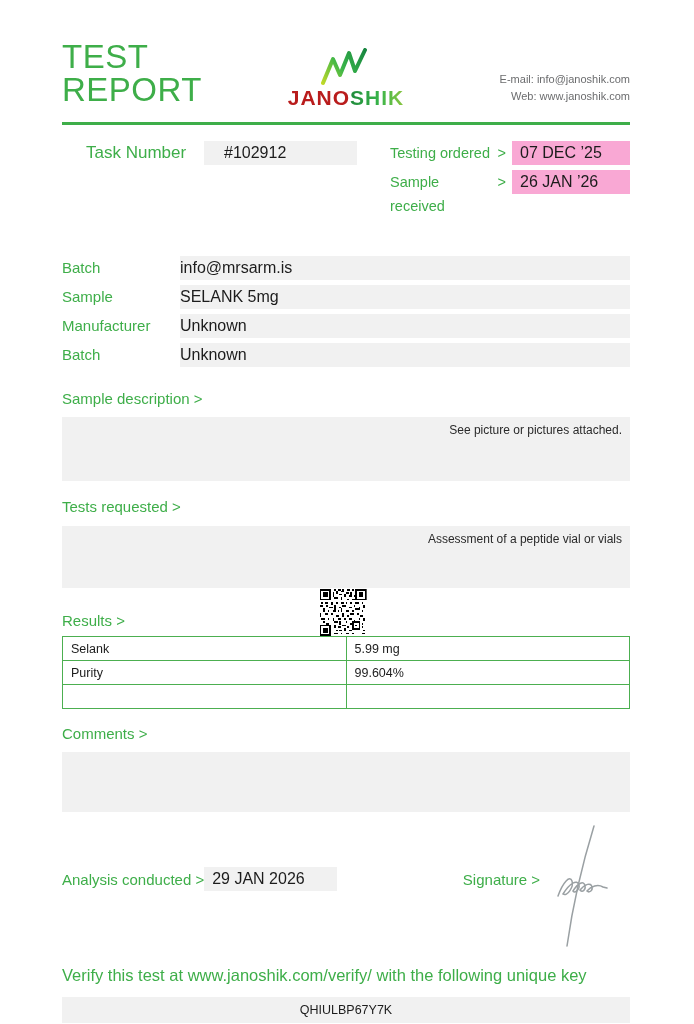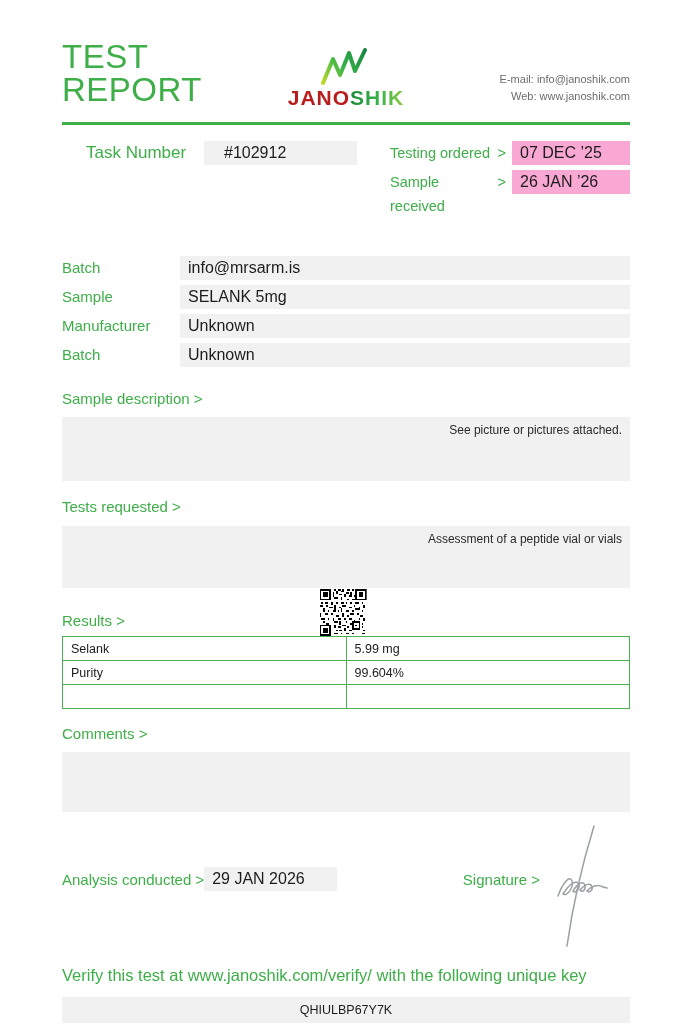--- a/index.html
+++ b/index.html
@@ -30,21 +30,21 @@
   .task-value { width:153px; height:24px; background:#f1f1f1; font-size:16px; font-weight:500; line-height:24px; padding-left:20px; color:#1c1c1c; }
   .spacer { flex:1; }
   .dates { width:240px; }
   .date-row { display:flex; margin-bottom:5px; }
   .date-label { width:122px; display:flex; justify-content:space-between; font-size:14.5px; color:#3eae49; line-height:24px; padding-right:6px; }
   .date-value { flex:1; height:24px; background:#f9a8d4; font-size:16px; font-weight:500; line-height:24px; padding-left:8px; color:#1c1c1c; }
   
   .info { margin-top:33px; }
   .info-row { display:flex; margin-bottom:5px; }
   .info-label { width:118px; font-size:15px; color:#3eae49; line-height:24px; }
-  .info-value { flex:1; height:24px; background:#f1f1f1; font-size:16px; line-height:24px; padding-left:8px; color:#1c1c1c; }
+  .info-value { flex:1; height:24px; background:#f1f1f1; font-size:16px; line-height:24px; color:#1c1c1c; }
   
   .sec-label { font-size:15px; color:#3eae49; line-height:18px; }
   .sd-label { margin-top:23px; }
   .box { background:#f1f1f1; font-size:12px; color:#2a2a2a; padding:6px 8px;text-align:right; }
   .desc-box { margin-top:9px; height:64px; }
   .tr-label { margin-top:17px; }
   .tests-box { margin-top:10px; height:62px; }
   
   .results-head { position:relative; height:48px; }
   .results-label { position:absolute; left:0; bottom:6px; }

